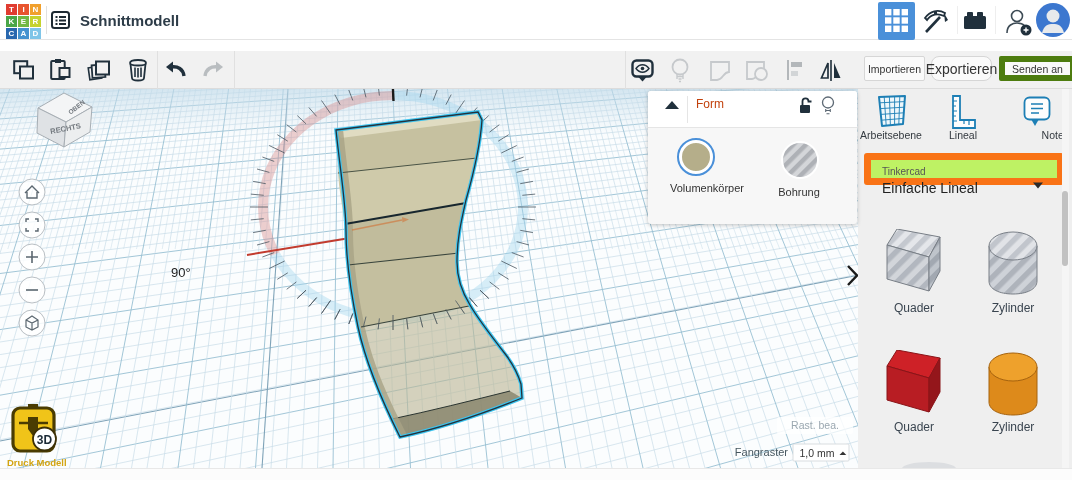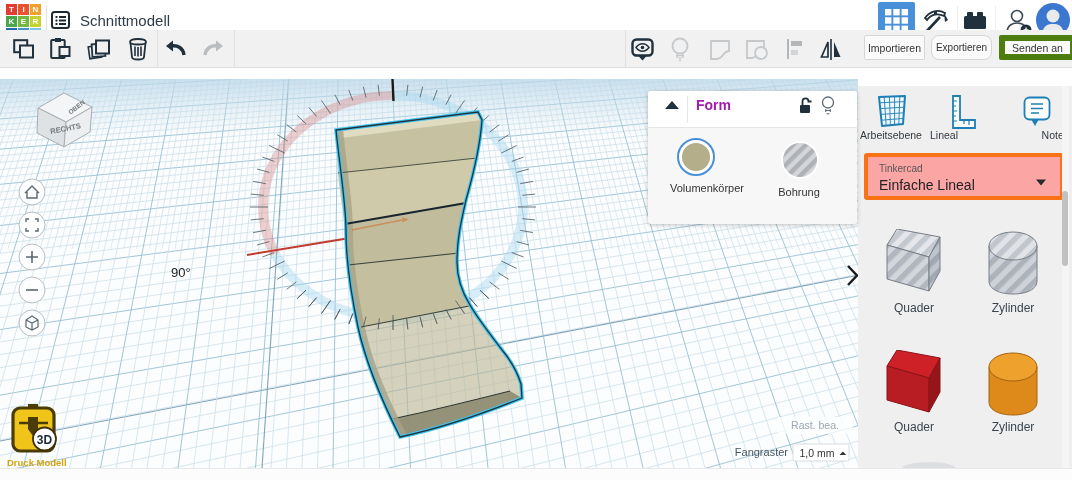--- a/index.html
+++ b/index.html
@@ -397,28 +397,28 @@
 <div style="position:absolute;left:858px;top:86px;width:214px;height:389px;background:#efefef;overflow:hidden">
       <svg style="position:absolute;left:15px;top:8px" width="38" height="36" viewBox="0 0 38 36">
         <path d="M6,3 L32,2 L30,30 L9,32 Z" fill="#eef7fb" stroke="#1d7fb5" stroke-width="2" stroke-linejoin="round"></path>
         <path d="M11.2,2.8 L13.2,31.6 M6.6,8.8 L31.6,7.6 M16.4,2.6 L17.4,31.2 M7.2,14.6 L31.2,13.2 M21.6,2.4 L21.6,30.8 M7.8,20.4 L30.8,18.8 M26.8,2.2 L25.8,30.4 M8.4,26.2 L30.4,24.4" stroke="#1d7fb5" stroke-width="0.9" fill="none"></path>
       </svg>
       <div style="position:absolute;left:0;top:43px;width:66px;text-align:center;font-size:10.5px;color:#33393f">Arbeitsebene</div>
       <svg style="position:absolute;left:92px;top:9px" width="26" height="35" viewBox="0 0 26 35">
         <path d="M3,1 L10,1 L10,25 L25,25 L25,33 L3,33 Z" fill="#fdfdfd" stroke="#1d7fb5" stroke-width="1.8"></path>
         <path d="M3,6 h4 M3,11 h3 M3,16 h4 M3,21 h3 M3,26 h4 M14,26 v3 M19,26 v4" stroke="#1d7fb5" stroke-width="1.2"></path>
       </svg>
-      <div style="position:absolute;left:72px;top:43px;width:66px;font-size:10.5px;color:#33393f">Lineal</div>
+      <div style="position:absolute;left:72px;top:43px;width:66px;text-align:center;font-size:10.5px;color:#33393f">Lineal</div>
       <svg style="position:absolute;left:165px;top:10px" width="28" height="33" viewBox="0 0 28 33">
         <rect x="1.5" y="1.5" width="25" height="22" rx="5" fill="#fdfdfd" stroke="#1d7fb5" stroke-width="1.8"></rect>
         <path d="M8,23 L12,30 L16,23 Z" fill="#1d7fb5"></path>
         <path d="M8,8 h12 M8,12.5 h12 M8,17 h8" stroke="#1d7fb5" stroke-width="1.6"></path>
       </svg>
       <div style="position:absolute;left:145px;top:43px;width:66px;text-align:right;font-size:10.5px;color:#33393f">Notes</div>
-      <div style="position:absolute;left:6px;top:67px;width:200px;height:47px;background:#fca5a5;border:4px solid #f97316;border-radius:3px">
+      <div style="position:absolute;left:6px;top:67px;width:200px;height:32px;background:#bef264;border:7px solid #f97316;border-radius:3px">
         <div style="position:absolute;left:11px;top:6px;font-size:10px;color:#555">Tinkercad</div>
         <div style="position:absolute;left:11px;top:20px;font-size:14px;color:#222">Einfache Lineal</div>
         <svg style="position:absolute;right:14px;top:22px" width="10" height="7" viewBox="0 0 10 7">
           <path d="M0,0.5 L10,0.5 L5,6.5 Z" fill="#2b2b2b"></path>
         </svg>
       </div>
       <svg style="position:absolute;left:26px;top:143px" width="58" height="66" viewBox="0 0 58 66">
         <defs>
           <pattern id="sg1" width="11" height="11" patternTransform="rotate(45)" patternUnits="userSpaceOnUse">
             <rect width="11" height="11" fill="#e4e6ea"></rect>
@@ -487,21 +487,21 @@
       <div style="position:absolute;left:46px;top:6px;width:1px;height:28px;background:#e0e0e0"></div>
       <svg style="position:absolute;left:51px;top:11px" width="19" height="18" viewBox="0 0 19 18">
         <rect x="1" y="1" width="17" height="16" rx="2.5" fill="none" stroke="#1e2a33" stroke-width="2"></rect>
         <rect x="4.5" y="5" width="2" height="2" fill="#1e2a33"></rect>
         <rect x="8" y="5" width="7" height="2" fill="#1e2a33"></rect>
         <rect x="4.5" y="8.5" width="2" height="2" fill="#1e2a33"></rect>
         <rect x="8" y="8.5" width="7" height="2" fill="#1e2a33"></rect>
         <rect x="4.5" y="12" width="2" height="2" fill="#1e2a33"></rect>
         <rect x="8" y="12" width="7" height="2" fill="#1e2a33"></rect>
       </svg>
-      <div style="position:absolute;left:80px;top:0;height:40px;display:flex;align-items:center;font-size:15px;font-weight:normal;color:#2d3c48">Schnittmodell</div>
+      <div style="position:absolute;left:80px;top:0;height:40px;display:flex;align-items:center;font-size:15px;font-weight:bold;color:#2d3c48">Schnittmodell</div>
       <div style="position:absolute;left:878px;top:2px;width:37px;height:38px;background:#4a90d9;border-radius:2px"></div>
       <svg style="position:absolute;left:884px;top:8px" width="25" height="25" viewBox="0 0 25 25">
         <g fill="#fff">
           <rect x="1" y="1" width="6.4" height="6.4"></rect>
           <rect x="9.3" y="1" width="6.4" height="6.4"></rect>
           <rect x="17.6" y="1" width="6.4" height="6.4"></rect>
           <rect x="1" y="9.3" width="6.4" height="6.4"></rect>
           <rect x="9.3" y="9.3" width="6.4" height="6.4"></rect>
           <rect x="17.6" y="9.3" width="6.4" height="6.4"></rect>
           <rect x="1" y="17.6" width="6.4" height="6.4"></rect>
@@ -527,21 +527,21 @@
         <path d="M4,27 C4,19 10,17 14,17 C17,17 20,18 22,20" fill="none" stroke="#3d4b55" stroke-width="1.6"></path>
         <circle cx="23" cy="24" r="5.5" fill="#20303c"></circle>
         <path d="M20.5,24 L25.5,24 M23,21.5 L23,26.5" stroke="#fff" stroke-width="1.4"></path>
       </svg>
       <svg style="position:absolute;left:1036px;top:3px" width="34" height="34" viewBox="0 0 34 34">
         <circle cx="17" cy="17" r="17" fill="#3c77cf"></circle>
         <circle cx="17" cy="13" r="6.5" fill="#e8eaec"></circle>
         <path d="M6,30 C8,22 12,21 17,21 C22,21 26,22 28,30 Z" fill="#e8eaec"></path>
       </svg>
     </div>
-<div style="position:absolute;left:0;top:30px;width:1072px;height:38px;background:#f1f1f1;border-bottom:1px solid #dcdcdc">
+<div style="position:absolute;left:0;top:51px;width:1072px;height:38px;background:#f1f1f1;border-bottom:1px solid #dcdcdc">
       <svg style="position:absolute;left:13px;top:9px" width="22" height="20" viewBox="0 0 22 20">
         <rect x="1.2" y="1.2" width="13" height="12" fill="none" stroke="#20303c" stroke-width="2"></rect>
         <rect x="7" y="6.5" width="13" height="12" fill="#f1f1f1" stroke="#20303c" stroke-width="2"></rect>
       </svg>
       <svg style="position:absolute;left:50px;top:7px" width="21" height="23" viewBox="0 0 21 23">
         <rect x="1.2" y="3" width="13.5" height="18" rx="1" fill="none" stroke="#20303c" stroke-width="2"></rect>
         <rect x="5" y="1" width="6" height="4" fill="#20303c"></rect>
         <rect x="9.5" y="10" width="10" height="9" fill="#f1f1f1" stroke="#20303c" stroke-width="2"></rect>
       </svg>
       <svg style="position:absolute;left:87px;top:7px" width="24" height="24" viewBox="0 0 24 24">
@@ -586,30 +586,30 @@
         <path d="M2,0 L2,20" stroke="#b3b7ba" stroke-width="2"></path>
         <rect x="5" y="2" width="11" height="5" fill="#b3b7ba"></rect>
         <rect x="5" y="11" width="7" height="5" fill="#d2d5d7"></rect>
       </svg>
       <svg style="position:absolute;left:820px;top:9px" width="22" height="21" viewBox="0 0 22 21">
         <path d="M11,0 L11,21" stroke="#20303c" stroke-width="1.6"></path>
         <path d="M8,3 L8,18 L1.5,18 Z" fill="none" stroke="#20303c" stroke-width="1.7"></path>
         <path d="M14,3 L14,18 L20.5,18 Z" fill="#20303c"></path>
       </svg>
       <div style="position:absolute;left:864px;top:5px;width:61px;height:25px;background:#fafafa;border:1px solid #d6d6d6;border-radius:2px;font-size:10.5px;color:#333;display:flex;align-items:center;justify-content:center">Importieren</div>
-      <div style="position:absolute;left:931px;top:5px;width:61px;height:25px;background:#fafafa;border:1px solid #d6d6d6;border-radius:8px;font-size:10px;color:#333;display:flex;align-items:center;justify-content:center">Exportieren</div>
+      <div style="position:absolute;left:931px;top:5px;width:61px;height:25px;background:#fafafa;border:1px solid #d6d6d6;border-radius:8px;font-size:14px;color:#333;display:flex;align-items:center;justify-content:center">Exportieren</div>
       <div style="position:absolute;left:999px;top:5px;width:77px;height:25px;background:#fafafa;border:6px solid #4d7c0f;border-radius:2px;font-size:10.5px;color:#333;display:flex;align-items:center;justify-content:center">Senden an</div>
     </div>
 <div style="position:absolute;left:648px;top:91px;width:209px;height:133px;background:#f7f7f7;border-radius:3px;box-shadow:0 1px 4px rgba(0,0,0,0.25)">
       <div style="position:absolute;left:0;top:0;width:100%;height:37px;background:#fff;border-bottom:1px solid #e5e5e5;border-radius:3px 3px 0 0"></div>
       <svg style="position:absolute;left:17px;top:10px" width="14" height="8" viewBox="0 0 14 8">
         <path d="M7,0 L14,8 L0,8 Z" fill="#20303c"></path>
       </svg>
       <div style="position:absolute;left:39px;top:5px;width:1px;height:27px;background:#e5e5e5"></div>
-      <div style="position:absolute;left:48px;top:6px;font-size:14px;font-weight:bold;color:#a21caf">Form</div>
+      <div style="position:absolute;left:48px;top:6px;font-size:12px;font-weight:normal;color:#c2410c">Form</div>
       <svg style="position:absolute;left:150px;top:6px" width="15" height="17" viewBox="0 0 15 17">
         <rect x="2" y="8" width="10" height="8" rx="1" fill="#20303c"></rect>
         <path d="M4.5,8 L4.5,4.5 C4.5,2.6 5.8,1.3 7.5,1.3 C9.2,1.3 10.5,2.6 10.5,4.5 L13.5,4.5" fill="none" stroke="#20303c" stroke-width="1.8"></path>
       </svg>
       <svg style="position:absolute;left:173px;top:5px" width="14" height="19" viewBox="0 0 14 19">
         <circle cx="7" cy="6.5" r="5.5" fill="none" stroke="#5d6974" stroke-width="1.3"></circle>
         <path d="M4.7,13 L4.7,16 M9.3,13 L9.3,16 M4.7,14.5 L9.3,14.5 M5.5,17.8 L8.5,17.8" stroke="#5d6974" stroke-width="1.1"></path>
       </svg>
       <div style="position:absolute;left:31px;top:49px;width:34px;height:34px;border-radius:50%;background:#b5ae8a;border:3px solid #fff;outline:2px solid #4a90d9"></div>
       <div style="position:absolute;left:0px;top:91px;width:96px;text-align:right;font-size:11px;color:#333">Volumenkörper</div>

